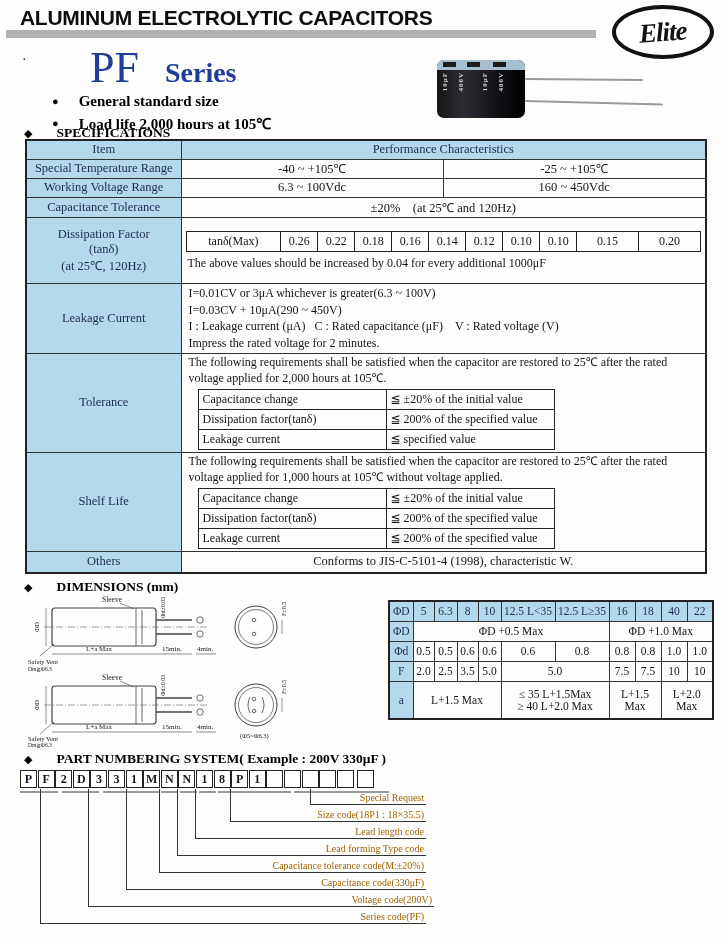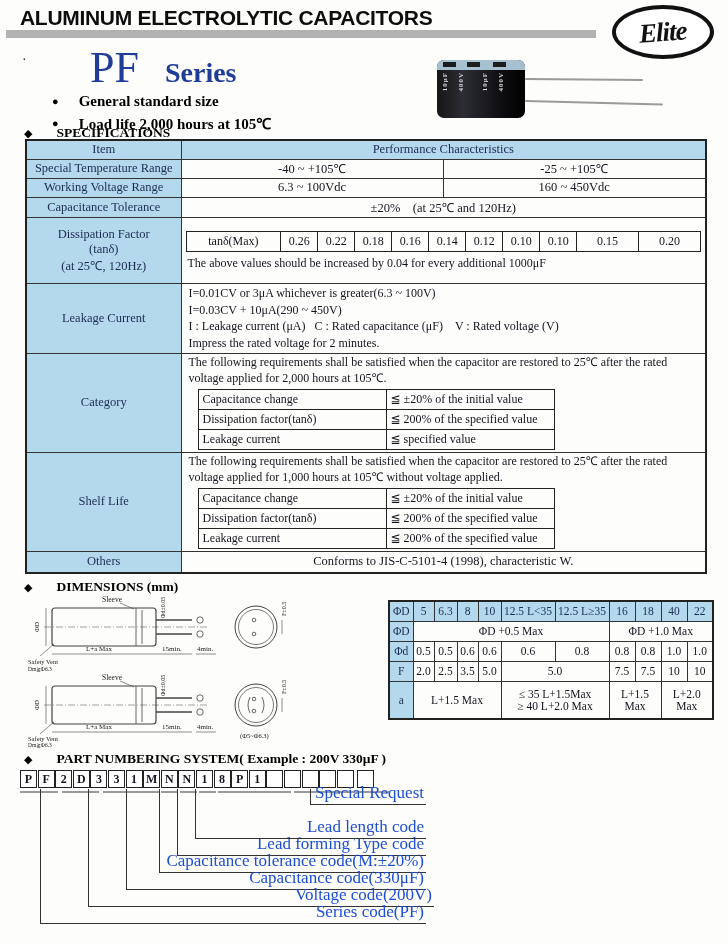--- a/index.html
+++ b/index.html
@@ -53,21 +53,21 @@
   .dims-svg{position:absolute;left:24px;top:594px;}
   .dims-svg text{font-family:"Liberation Serif",serif;fill:#222;}
   .dims-svg line,.dims-svg rect,.dims-svg circle,.dims-svg path{stroke:#444;fill:none;}
   
   .pn-boxes{position:absolute;left:20px;top:770px;display:flex;}
   .pn-box{width:15px;height:16px;border:1.5px solid #222;margin-right:0.6px;background:#fff;
           font-size:12px;font-weight:700;text-align:center;line-height:16px;}
   .pn-box.last{margin-left:3px;}
   .pn-underline{position:absolute;top:791px;height:2px;background:#9a9a9a;}
   .elbow{position:absolute;border-left:1px solid #333;border-bottom:1px solid #333;}
-  .elbow span{position:absolute;right:2px;bottom:1px;white-space:nowrap;font-size:17px;color:#1d4ed8;}
+  .elbow span{position:absolute;right:2px;bottom:1px;white-space:nowrap;font-size:10px;color:#a16207;}
 </style>
 </head>
 <body>
 
 <div class="page">
 
   <div class="doc-title">ALUMINUM ELECTROLYTIC CAPACITORS</div>
   <div class="gray-bar"></div>
   <div class="logo">
     <span>Elite</span>
@@ -178,21 +178,21 @@
       <tr style="height:70px">
         <td class="blue c">Leakage Current</td>
         <td colspan="2" class="pad">
           <div class="ln">I=0.01CV or 3μA whichever is greater(6.3 ~ 100V)</div>
           <div class="ln">I=0.03CV + 10μA(290 ~ 450V)</div>
           <div class="ln">I : Leakage current (μA)&nbsp;&nbsp;&nbsp;C : Rated capacitance (μF)&nbsp;&nbsp;&nbsp;&nbsp;V : Rated voltage (V)</div>
           <div class="ln">Impress the rated voltage for 2 minutes.</div>
         </td>
       </tr>
       <tr style="height:91px">
-        <td class="blue c">Category</td>
+        <td class="blue c">Tolerance</td>
         <td colspan="2" class="pad">
           <div class="intro" style="width:505px">The following requirements shall be satisfied when the capacitor are restored to 25℃  after the rated voltage applied for 2,000 hours at 105℃.</div>
           <table class="inner" style="margin-left:12px">
             <colgroup>
                 <col style="width:188px">
                 <col style="width:168px">
               </colgroup>
             <tbody>
               <tr>
                   <td>Capacitance change</td>
@@ -419,20 +419,23 @@
   <div class="pn-underline" style="left:103px;width:56px"></div>
   <div class="pn-underline" style="left:161px;width:17px"></div>
   <div class="pn-underline" style="left:180px;width:17px"></div>
   <div class="pn-underline" style="left:199px;width:17px"></div>
   <div class="pn-underline" style="left:218px;width:73px"></div>
   <div class="pn-underline" style="left:294px;width:95px"></div>
 
   <div class="elbow" style="left:310px;top:789px;width:115px;height:15px;">
     <span>Special Request</span>
   </div>
+  <div class="elbow" style="left:230px;top:789px;width:195px;height:32px;">
+    <span>Size code(18P1 : 18×35.5)</span>
+  </div>
   <div class="elbow" style="left:177px;top:789px;width:248px;height:66px;">
     <span>Lead forming Type code</span>
   </div>
   <div class="elbow" style="left:195px;top:789px;width:230px;height:49px;">
     <span>Lead length code</span>
   </div>
   <div class="elbow" style="left:159px;top:789px;width:266px;height:83px;">
     <span>Capacitance tolerance code(M:±20%)</span>
   </div>
   <div class="elbow" style="left:126px;top:789px;width:299px;height:100px;">

